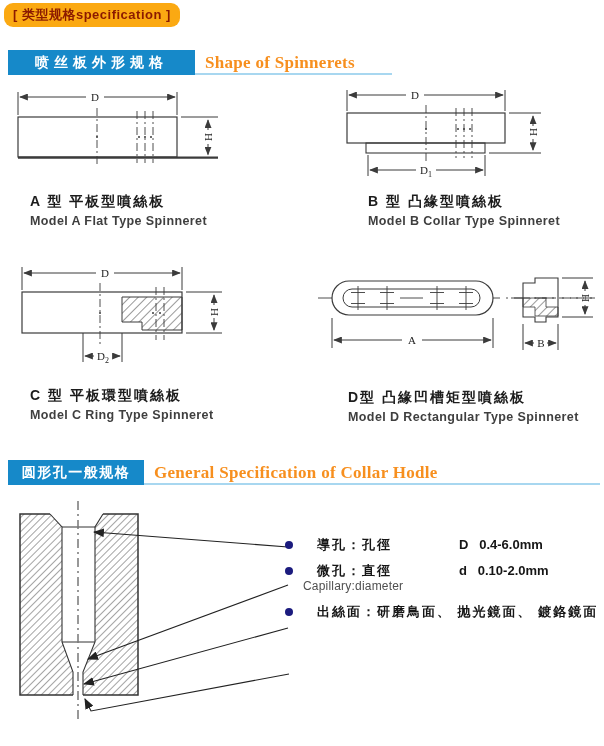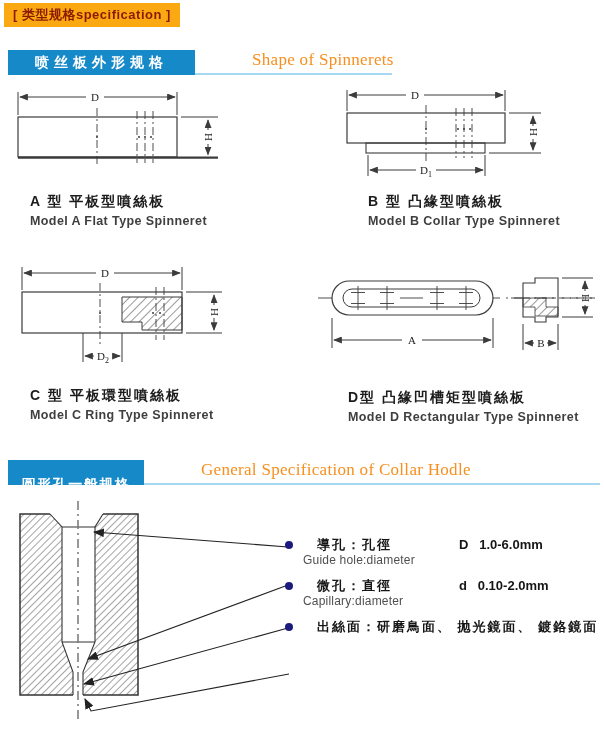--- a/index.html
+++ b/index.html
@@ -1,27 +1,27 @@
 <!DOCTYPE html>
 <html><head>
 <meta charset="utf-8">
 <style>
   html,body{margin:0;padding:0;background:#fff;}
   .page{position:relative;width:604px;height:746px;background:#fff;overflow:hidden;
         font-family:"Liberation Sans", sans-serif;}
 
   
   .badge{position:absolute;left:4px;top:3px;background:#FBA912;color:#8B1A00;
-         font-weight:bold;font-size:13px;padding:3px 9px;letter-spacing:.5px;}
-
-  
-  .banner{position:absolute;left:8px;display:flex;align-items:flex-start;height:25px;gap:47px;}
+         font-weight:bold;font-size:13px;padding:3px 9px;letter-spacing:.5px;border-radius:9px;}
+
+  
+  .banner{position:absolute;left:8px;display:flex;align-items:center;height:25px;}
   .banner-zh{background:#1689C9;color:#fff;font-weight:bold;font-size:14px;height:25px;
              line-height:25px;text-align:center;box-sizing:border-box;}
-  .banner-en{color:#F78F1E;font-weight:normal;font-size:17px;
+  .banner-en{color:#F78F1E;font-weight:bold;font-size:17px;
              font-family:"Liberation Serif", serif;margin-left:10px;letter-spacing:.3px;white-space:nowrap;}
   .banner-underline{position:absolute;height:2px;background:#A8D7F0;}
 
   
   .diag{position:absolute;}
   .dim-text text{font-family:"Liberation Serif", serif;font-size:11px;fill:#222;}
 
   
   .caption{position:absolute;}
   .cap-zh{font-weight:bold;font-size:14px;letter-spacing:2px;color:#1c1c1c;line-height:18px;}
@@ -232,21 +232,21 @@
   <div class="caption" style="left:348px;top:388px;">
     <div class="cap-zh">D型  凸緣凹槽矩型噴絲板</div>
     <div class="cap-en">Model D Rectangular Type Spinneret</div>
   </div>
   <div class="caption" style="left:30px;top:386px;">
     <div class="cap-zh">C 型  平板環型噴絲板</div>
     <div class="cap-en">Model C Ring Type Spinneret</div>
   </div>
 
   <div class="banner" style="top:460px;">
-    <div class="banner-zh" style="width:136px;letter-spacing:1.5px;padding:12px 8px;">圆形孔一般规格</div>
+    <div class="banner-zh" style="width:136px;letter-spacing:1.5px;padding:0 8px;">圆形孔一般规格</div>
     <div class="banner-en">General Specification of Collar Hodle</div>
   </div>
   <div class="banner-underline" style="top:483px;left:144px;width:456px;"></div>
 
   <svg class="diag" style="left:0;top:495px;" width="604" height="251" viewBox="0 0 604 251">
     <defs>
       <marker id="arX" viewBox="0 0 10 8" markerWidth="10" markerHeight="8" refX="9" refY="4" orient="auto">
         <path d="M0,0 L10,4 L0,8 Z" fill="#222"></path>
       </marker>
       <pattern id="hX" width="5" height="5" patternUnits="userSpaceOnUse" patternTransform="rotate(45)">
@@ -268,23 +268,22 @@
       <line x1="288" y1="133" x2="84" y2="189" marker-end="url(#arX)"></line>
       <polyline points="289,179 91,216 85,204" marker-end="url(#arX)"></polyline>
     </g>
   </svg>
 
   <div class="specs">
     <div class="spec-item">
       <div class="spec-row">
         <span class="bullet"></span>
         <span class="spec-zh">導孔：孔徑</span>
-        <span class="spec-val">D   1.0-6.0mm</span>
+        <span class="spec-val">D   0.4-6.0mm</span>
       </div>
-      <div class="spec-en">Guide hole:diameter</div>
     </div>
     <div class="spec-item">
       <div class="spec-row">
         <span class="bullet"></span>
         <span class="spec-zh">微孔：直徑</span>
         <span class="spec-val">d   0.10-2.0mm</span>
       </div>
       <div class="spec-en">Capillary:diameter</div>
     </div>
     <div class="spec-item">

